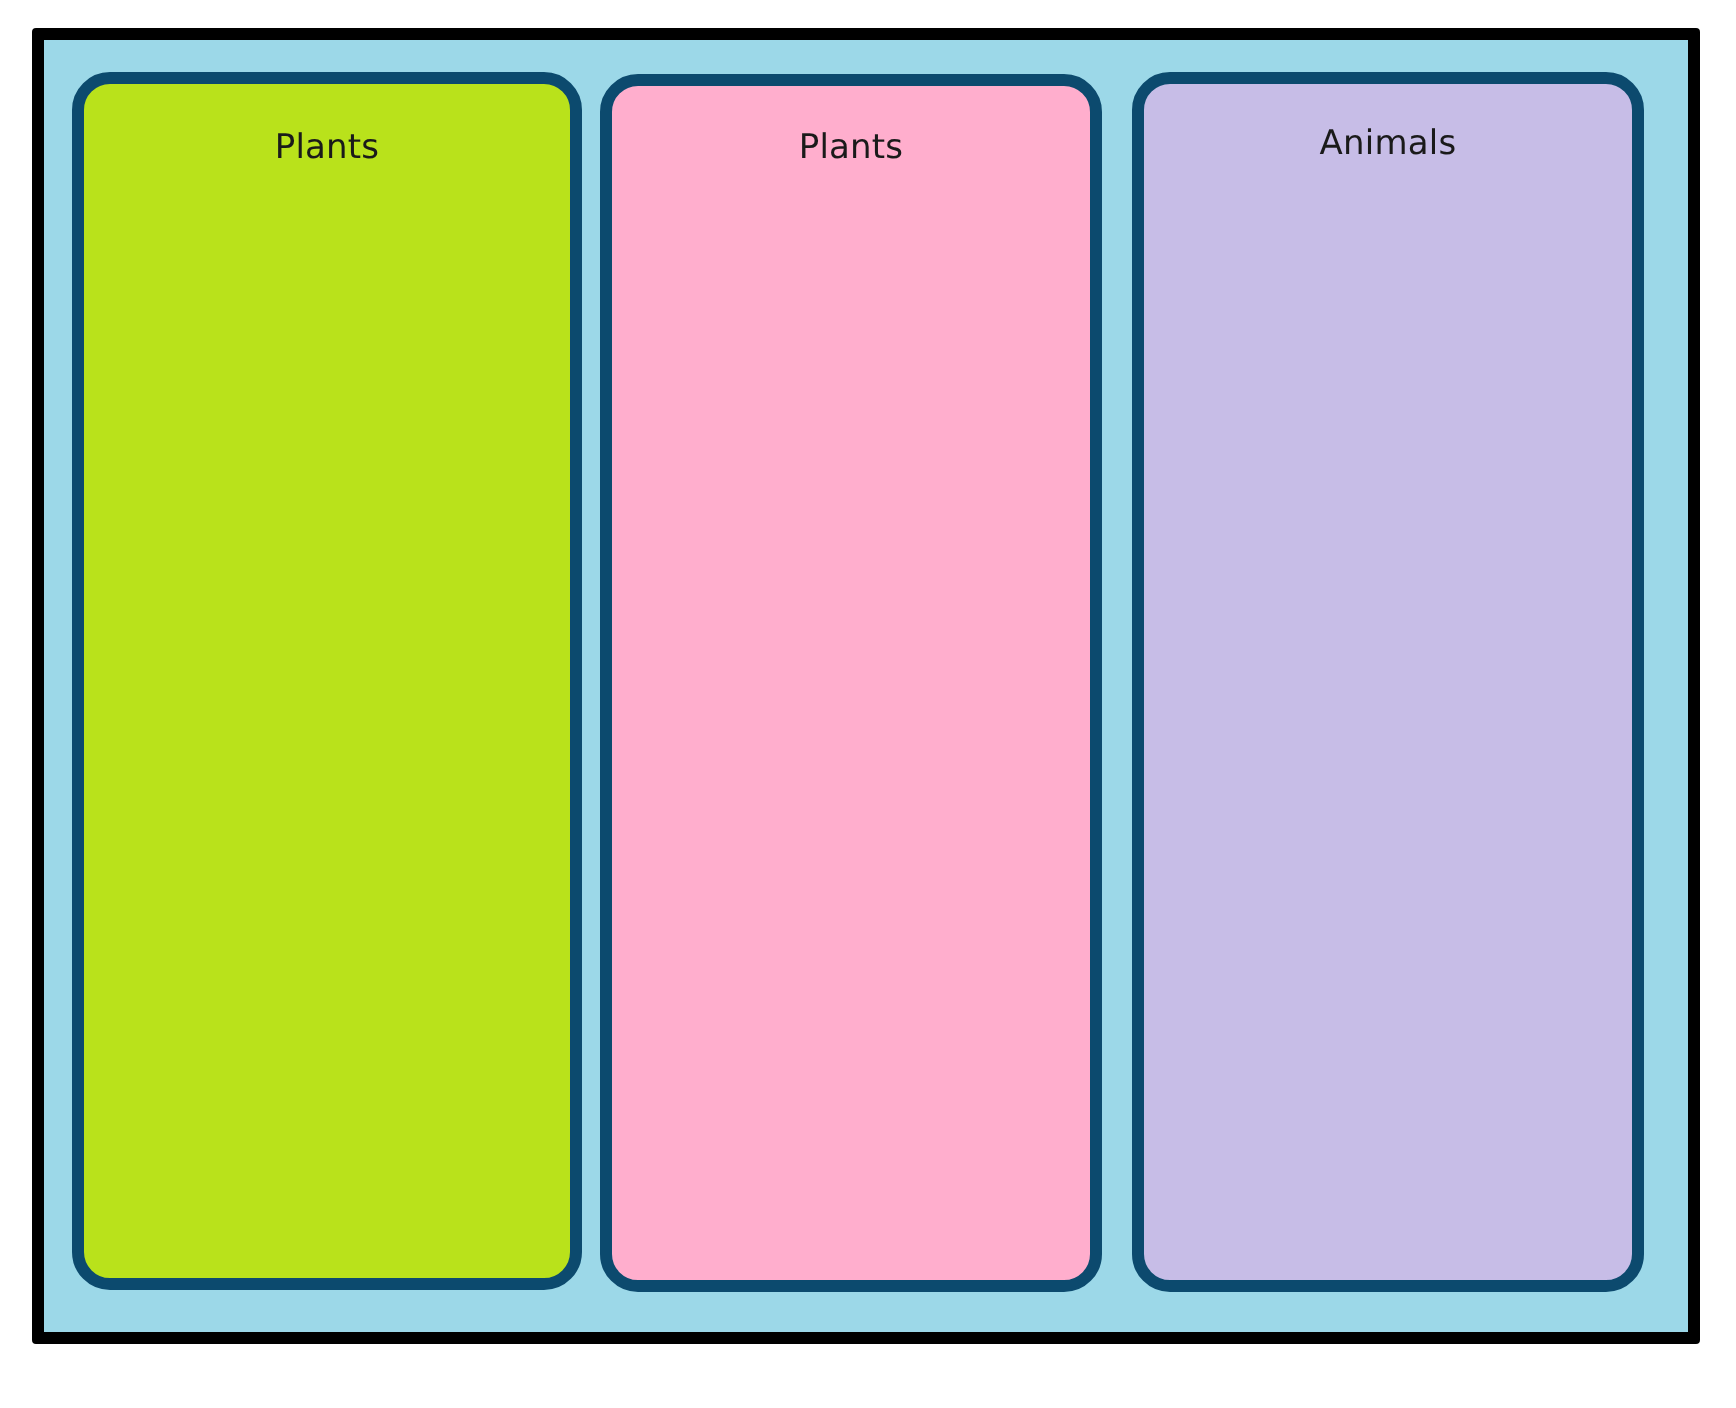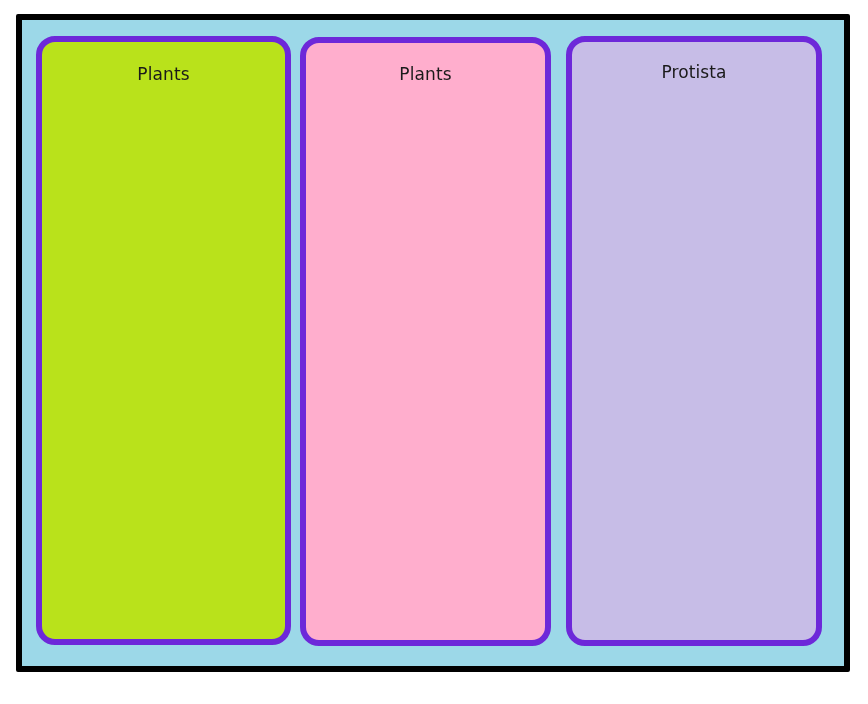--- a/index.html
+++ b/index.html
@@ -47,21 +47,21 @@
     align-items: stretch;
     justify-content: flex-start;
     padding: 16px 16px 20px 14px;
     box-sizing: border-box;
     gap: 9px;
   }
 
   .column-card {
     position: relative;
     box-sizing: border-box;
-    border: 6px solid #6d28d9;
+    border: 6px solid #0c4a6e;
     border-radius: 19px;
     display: flex;
     flex-direction: column;
     align-items: center;
     justify-content: center;
   }
 
   .column-card.plants {
     flex: 0 0 255px;
     background: #b9e21b;
@@ -118,19 +118,19 @@
         <div class="column-title">Plants</div>
         <div class="column-body"></div>
       </div>
 
       <div class="column-card animals">
         <div class="column-title">Plants</div>
         <div class="column-body"></div>
       </div>
 
       <div class="column-card protista">
-        <div class="column-title">Protista</div>
+        <div class="column-title">Animals</div>
         <div class="column-body"></div>
       </div>
 
     </div>
   </div>
 </div>
 
 </body></html>

